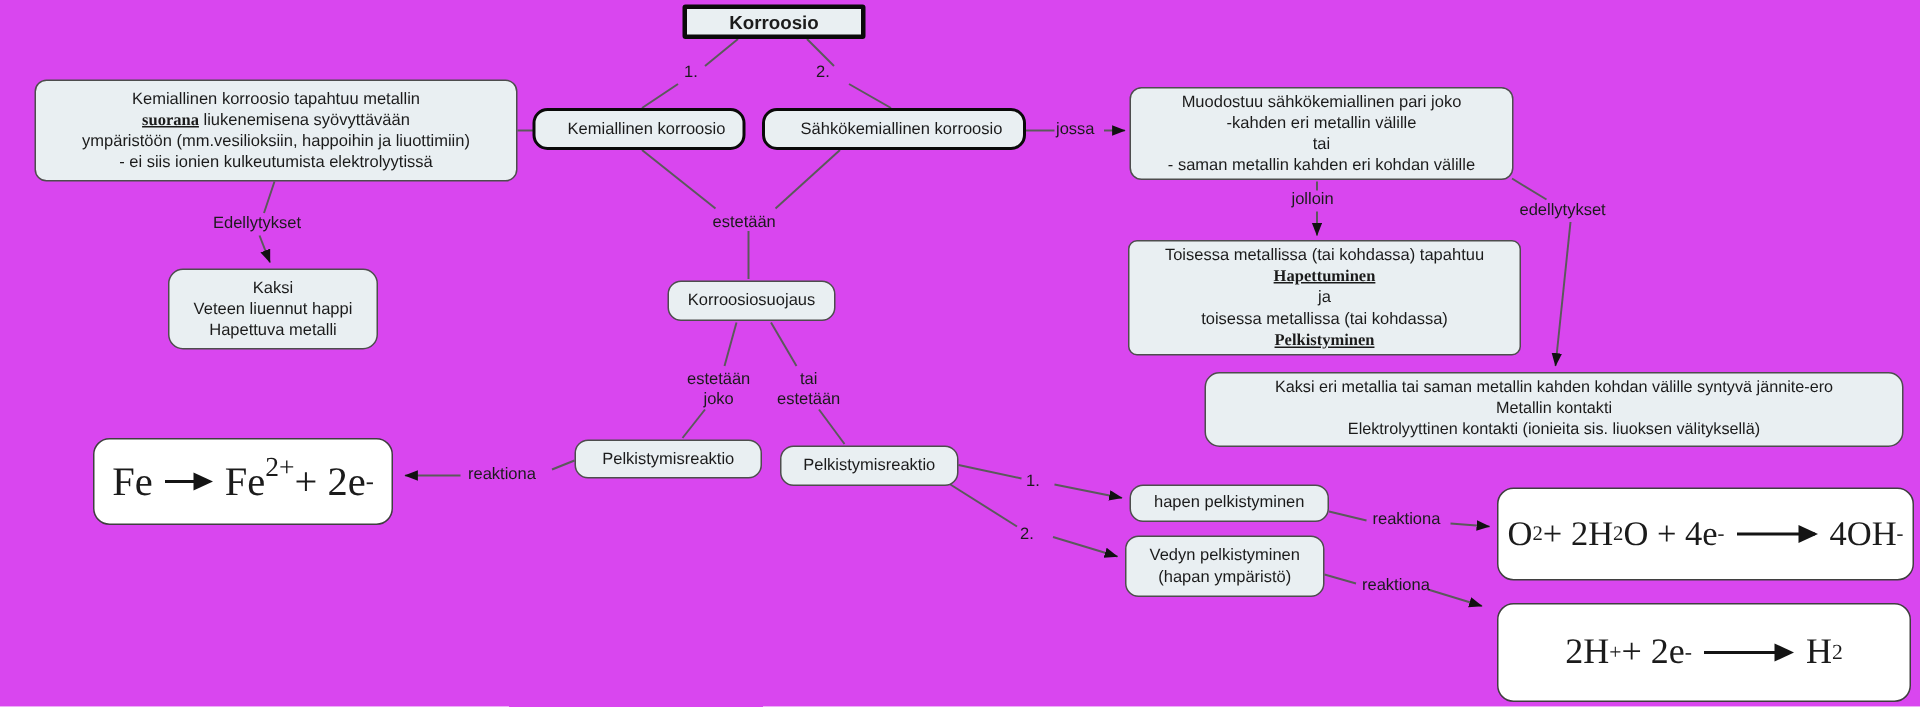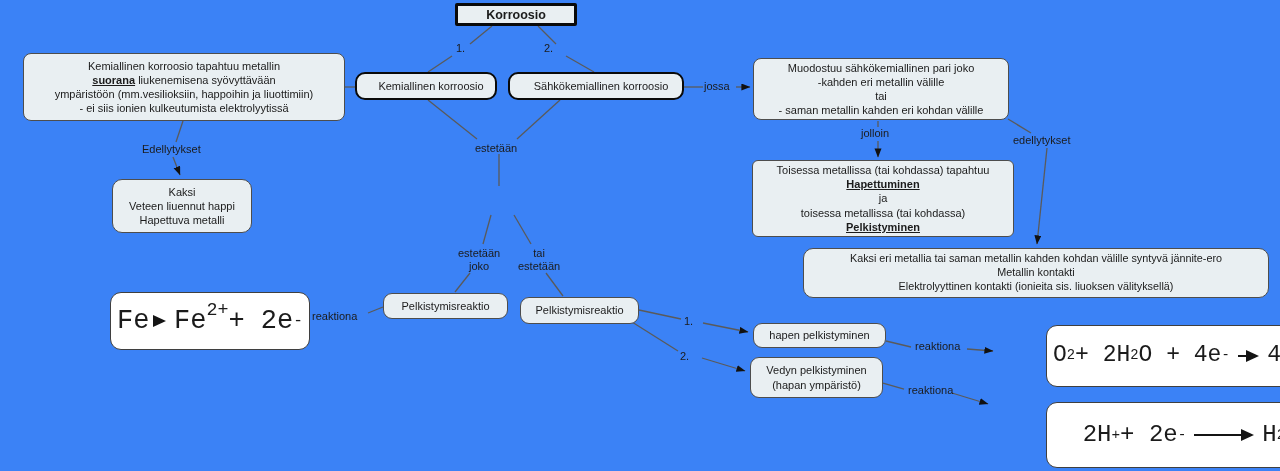--- a/index.html
+++ b/index.html
@@ -1,35 +1,35 @@
 <!DOCTYPE html>
 <html><head>
 <meta charset="utf-8">
 <style>
   html,body{margin:0;padding:0;background:#ffffff;}
   .canvas{
-    position:relative;width:1280px;height:471px;background:#3b82f6;overflow:hidden;
+    position:relative;width:1280px;height:471px;background:#d946ef;overflow:hidden;
     font-family:"Liberation Sans","DejaVu Sans",sans-serif;color:#1b1b1b;
   }
   .wires{position:absolute;left:0;top:0;z-index:1;}
   .node,.lbl{position:absolute;z-index:2;box-sizing:border-box;}
   .node{
     background:#e9eff2;border:1.4px solid #4d4d4d;border-radius:9px;
     display:flex;flex-direction:column;align-items:center;justify-content:center;
     font-size:11px;line-height:1.28;text-align:center;padding:2px 6px;
   }
   .node.thick{border:2.6px solid #0a0a0a;border-radius:10px;padding-left:16px;}
   .node.root{border:3px solid #0a0a0a;border-radius:2px;font-weight:bold;font-size:12.5px;}
   .node.eq{
     background:#ffffff;border:1.5px solid #3f3f3f;border-radius:11px;
-    font-family:Liberation Mono, monospace;
-    flex-direction:row;white-space:nowrap;margin-left:48px;
+    font-family:Liberation Serif, serif;
+    flex-direction:row;white-space:nowrap;
   }
   .lbl{font-size:11px;line-height:1.15;text-align:center;white-space:nowrap;}
-  .bu{font-weight:bold;text-decoration:underline;}
+  .bu{font-weight:bold;text-decoration:underline;font-family:Liberation Serif, serif;}
   sup{vertical-align:super;font-size:60%;line-height:0;}
   sub{vertical-align:sub;font-size:60%;line-height:0;}
   .bigsup{font-size:68%;position:relative;top:-0.55em;line-height:0;}
   .eqarrow{
     display:inline-block;position:relative;vertical-align:middle;
     height:2px;background:#141414;margin:0 10px 0 8px;
   }
   .eqarrow::after{
     content:"";position:absolute;right:-2px;top:-5.5px;
     border-left:13px solid #141414;border-top:6.5px solid transparent;border-bottom:6.5px solid transparent;
@@ -131,20 +131,23 @@
     <div class="bu">Pelkistyminen</div>
   </div>
 
   <div class="node" style="left:803px;top:248px;width:466px;height:50px;border-radius:10px;font-size:10.8px;">
     <div>Kaksi eri metallia tai saman metallin kahden kohdan välille syntyvä jännite-ero</div>
     <div>Metallin kontakti</div>
     <div>Elektrolyyttinen kontakti (ionieita sis. liuoksen välityksellä)</div>
   </div>
 
   <div class="lbl" style="left:475px;top:142px;">estetään</div>
+  <div class="node" style="left:445px;top:187px;width:112px;height:27px;">
+    <span>Korroosiosuojaus</span>
+  </div>
 
   <div class="lbl" style="left:458px;top:247px;">
     <div>estetään</div>
     <div>joko</div>
   </div>
   <div class="lbl" style="left:518px;top:247px;">
     <div>tai</div>
     <div>estetään</div>
   </div>
 

